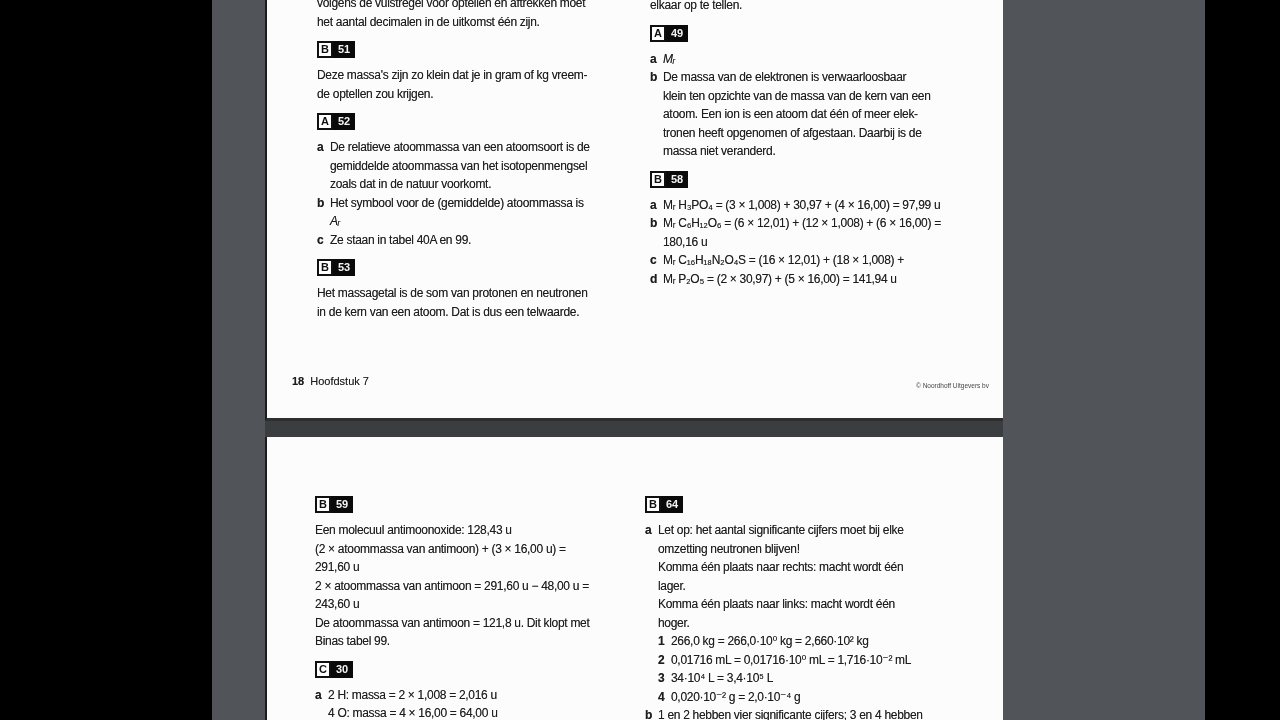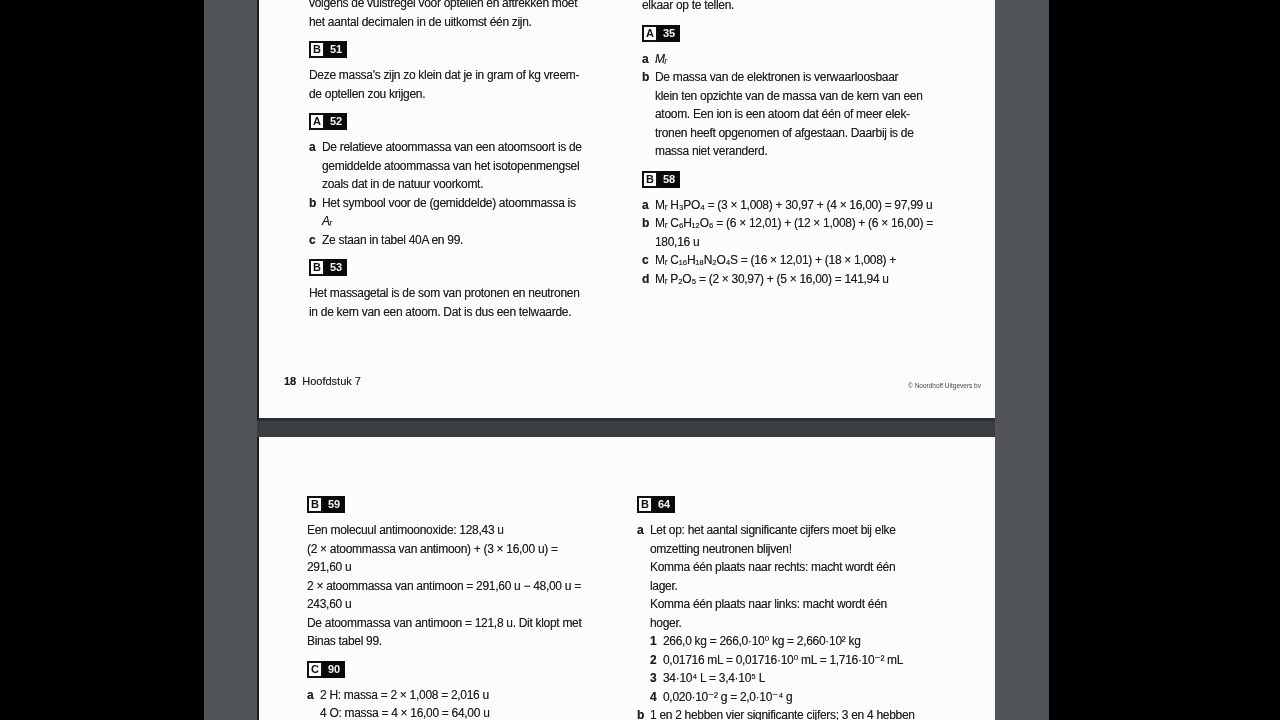--- a/index.html
+++ b/index.html
@@ -2,21 +2,21 @@
 <html><head>
 <meta charset="utf-8">
 <style>
   html,body{margin:0;padding:0;}
   body{
     width:1280px;height:720px;overflow:hidden;position:relative;
     background:#000;
     font-family:"Liberation Sans","DejaVu Sans",sans-serif;
   }
   #stage{
-    position:absolute;left:204px;top:0;width:845px;height:720px;
+    position:absolute;left:212px;top:0;width:993px;height:720px;
     background:#515458;
   }
   .page{
     position:absolute;left:53px;width:738px;background:#fcfcfc;
     border-left:2px solid #1c1c1c;overflow:hidden;box-sizing:border-box;
   }
   #page1{top:0;height:421px;border-bottom:3px solid #2e2e2e;}
   #gap-band{position:absolute;left:53px;top:421px;width:738px;height:16px;background:#3b3e41;}
   #page2{top:437px;height:283px;}
   .col{position:absolute;width:340px;color:#1d1d1d;}
@@ -85,21 +85,21 @@
       </div>
       <p class="ln"><span>Het massagetal is de som van protonen en neutronen</span></p>
       <p class="ln"><span>in de kern van een atoom. Dat is dus een telwaarde.</span></p>
     </div>
 
     <div class="col" id="p1-right">
       <p class="ln"><span>elkaar op te tellen.</span></p>
 
       <div class="badge">
         <span class="bl">A</span>
-          <span class="bn">35</span>
+          <span class="bn">49</span>
       </div>
       <p class="ln"><b class="mk">a</b><span class="it">Mᵣ</span></p>
       <p class="ln"><b class="mk">b</b><span>De massa van de elektronen is verwaarloosbaar</span></p>
       <p class="ln ind"><span>klein ten opzichte van de massa van de kern van een</span></p>
       <p class="ln ind"><span>atoom. Een ion is een atoom dat één of meer elek-</span></p>
       <p class="ln ind"><span>tronen heeft opgenomen of afgestaan. Daarbij is de</span></p>
       <p class="ln ind"><span>massa niet veranderd.</span></p>
 
       <div class="badge">
         <span class="bl">B</span>
@@ -130,21 +130,21 @@
       <p class="ln"><span>Een molecuul antimoonoxide: 128,43 u</span></p>
       <p class="ln"><span>(2 × atoommassa van antimoon) + (3 × 16,00 u) =</span></p>
       <p class="ln"><span>291,60 u</span></p>
       <p class="ln"><span>2 × atoommassa van antimoon = 291,60 u − 48,00 u =</span></p>
       <p class="ln"><span>243,60 u</span></p>
       <p class="ln"><span>De atoommassa van antimoon = 121,8 u. Dit klopt met</span></p>
       <p class="ln"><span>Binas tabel 99.</span></p>
 
       <div class="badge">
         <span class="bl">C</span>
-          <span class="bn">90</span>
+          <span class="bn">30</span>
       </div>
       <p class="ln"><b class="mk">a</b><span>2 H: massa = 2 × 1,008 = 2,016 u</span></p>
       <p class="ln ind"><span>4 O: massa = 4 × 16,00 = 64,00 u</span></p>
     </div>
 
     <div class="col" id="p2-right">
       <div class="badge">
         <span class="bl">B</span>
           <span class="bn">64</span>
       </div>

